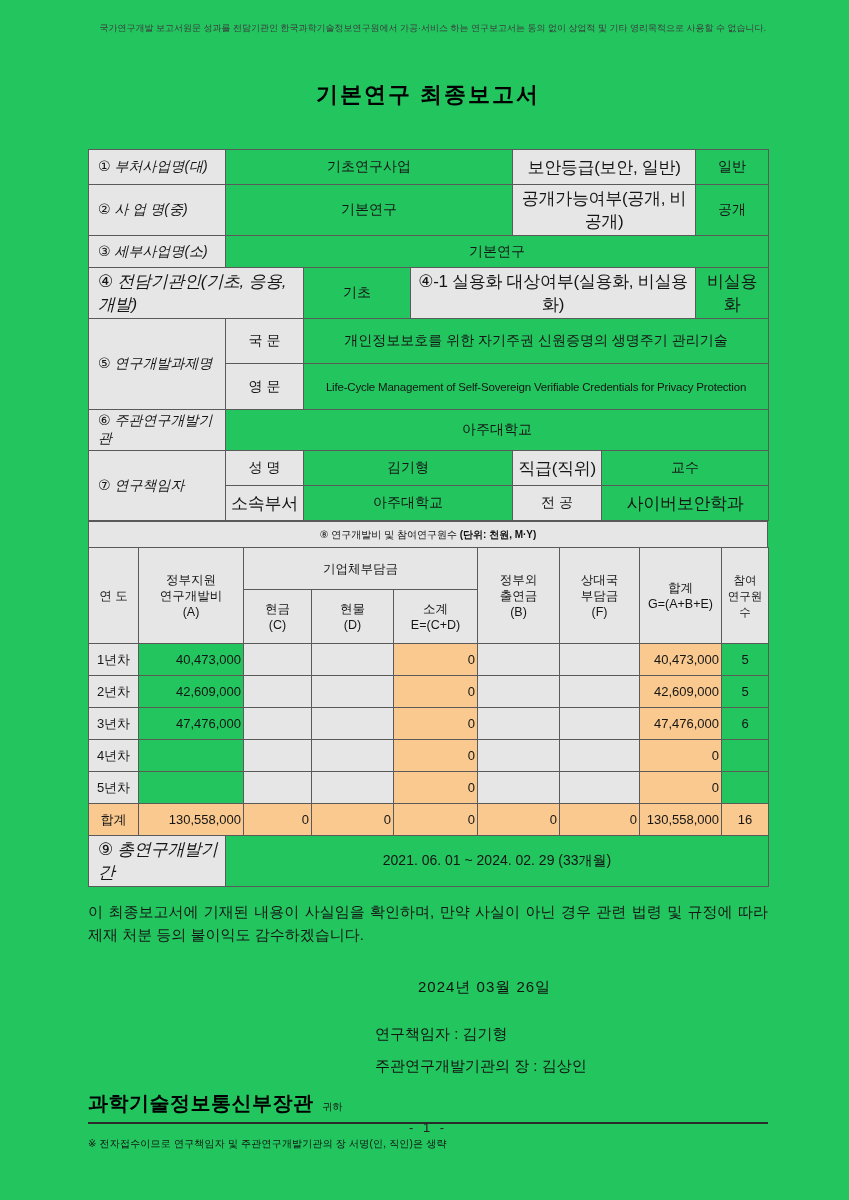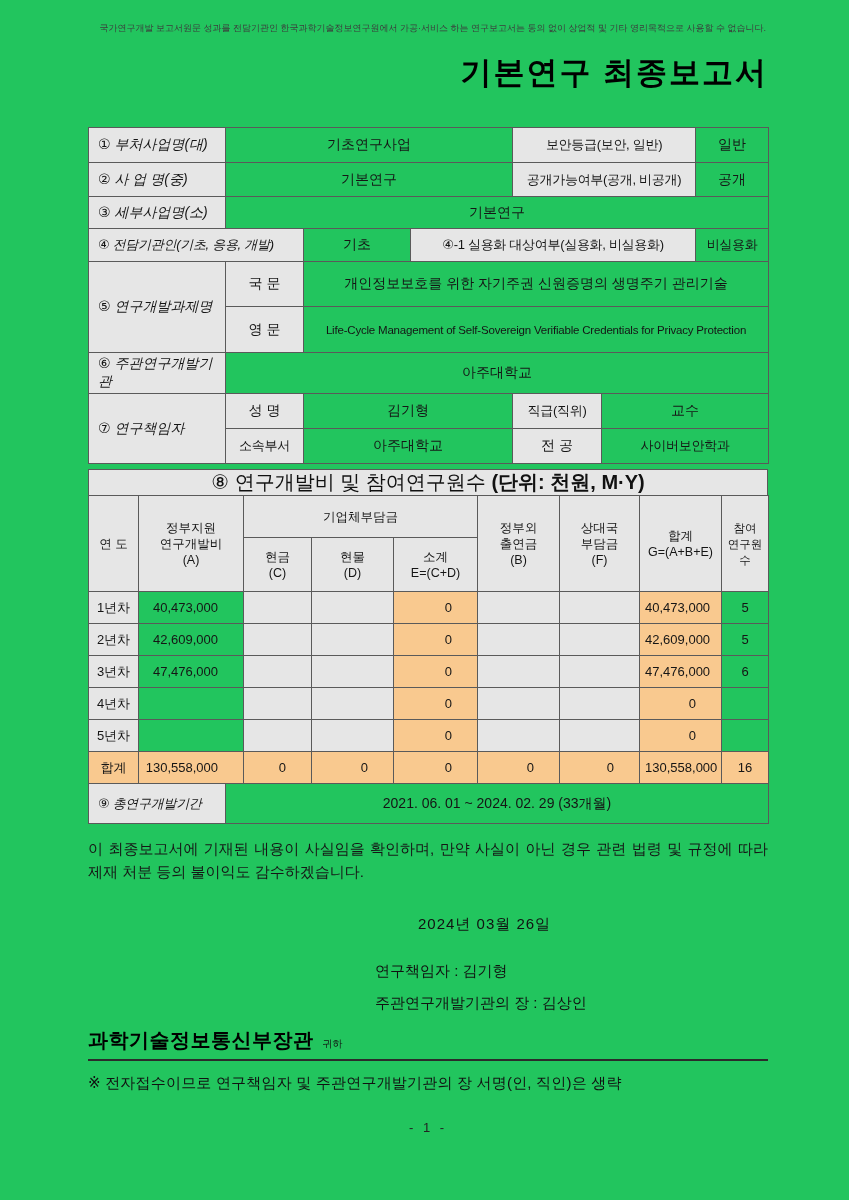--- a/index.html
+++ b/index.html
@@ -7,37 +7,37 @@
   .sheet {
     width:849px; height:1200px; background:#22c55e; position:relative;
     font-family:"Liberation Sans","DejaVu Sans",sans-serif; color:#111;
     padding:22px 81px 0 88px;
   }
   .disclaimer {
     font-size:9px; color:#3c3c3c; text-align:right; letter-spacing:0px;
     padding-right:2px;
   }
   .title {
-    text-align:right; font-size:31px; font-weight:bold; letter-spacing:2px;
-    margin-top:20px; margin-bottom:36px; line-height:36px; color:#000;
+    text-align:center; font-size:22px; font-weight:bold; letter-spacing:2px;
+    margin-top:42px; margin-bottom:36px; line-height:36px; color:#000;
   }
   table { border-collapse:collapse; table-layout:fixed; width:680px; }
   td {
     border:1px solid #5a5a5a; font-size:14px; text-align:center;
     padding:2px 5px; overflow:hidden; color:#151515;
   }
   .lab  { background:var(--gray); text-align:left; padding-left:9px;font-style:italic; }
   .lab2 { background:var(--gray); text-align:center; }
-  .sm   { font-size:13px; letter-spacing:-0.3px; }
+  .sm   { font-size:17px; letter-spacing:-0.3px; }
   .org  { background:var(--orange); }
-  .num  { text-align:right; padding-right:25px; font-size:13px; }
+  .num  { text-align:right; padding-right:2px; font-size:13px; }
   .eng  { font-size:11.5px; letter-spacing:-0.2px; padding:2px 2px; }
   .section-bar {
-    width:680px; height:27px; margin-top:5px; background:var(--gray);
-    border:1px solid #5a5a5a; text-align:center; line-height:25px; font-size:20px;
+    width:680px; height:27px; background:var(--gray);
+    border:1px solid #5a5a5a; text-align:center; line-height:25px; font-size:10px;
   }
   .section-bar b { font-weight:bold; }
   .budget { margin-top:-1px; }
   .budget td { font-size:13px; line-height:16px; white-space:pre-line; }
   .budget .hd { background:var(--gray); font-size:12.5px; }
   .budget .hd-small { font-size:11.5px; }
   .yearcell { background:var(--gray); font-size:13.5px; }
   .period { margin-top:-1px; }
   .confirm {
     width:680px; margin-top:13px; font-size:15px; line-height:23px;
@@ -46,21 +46,21 @@
   .dateline { margin-top:32px; margin-left:330px; font-size:15px; letter-spacing:1px; }
   .sig { margin-left:287px; font-size:15px; }
   .sig1 { margin-top:28px; }
   .sig2 { margin-top:13px; }
   .minister-row {
     margin-top:14px; width:680px; border-bottom:2px solid #2b2b2b;
     padding-bottom:5px; display:flex; align-items:baseline;
   }
   .minister { font-size:20px; font-weight:bold; letter-spacing:0.5px; color:#000; }
   .honorific { font-size:10px; margin-left:9px; }
-  .note { margin-top:13px; font-size:15px; letter-spacing:0.2px; }
+  .note { margin-top:13px; font-size:10px; letter-spacing:0.2px; }
   .pagenum {
     position:absolute; left:88px; width:680px; top:1120px;
     text-align:center; font-size:13px; letter-spacing:3px; color:#222;
   }
 </style>
 </head>
 <body>
 
 <div class="sheet">
 

